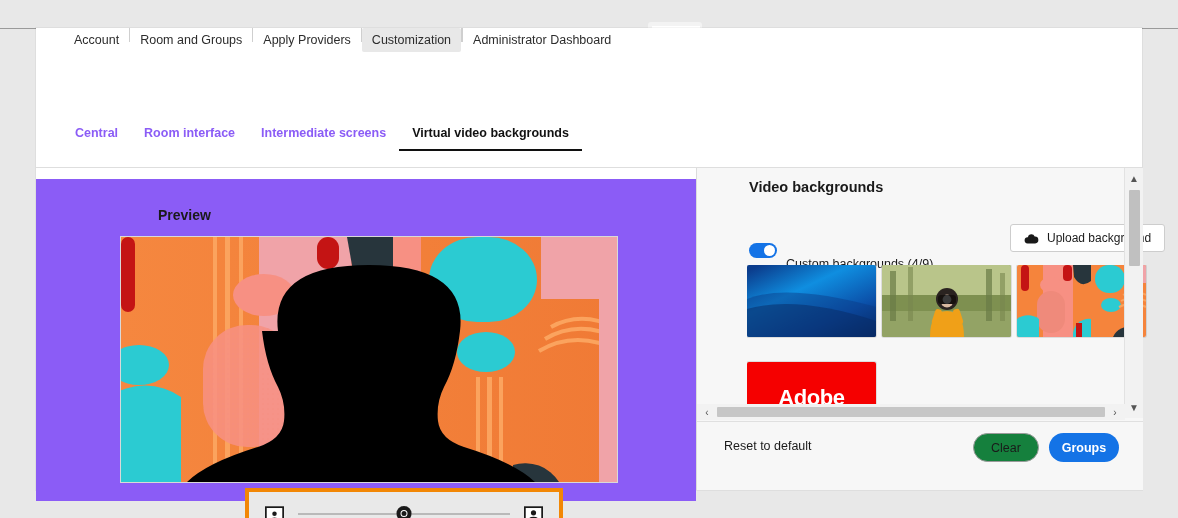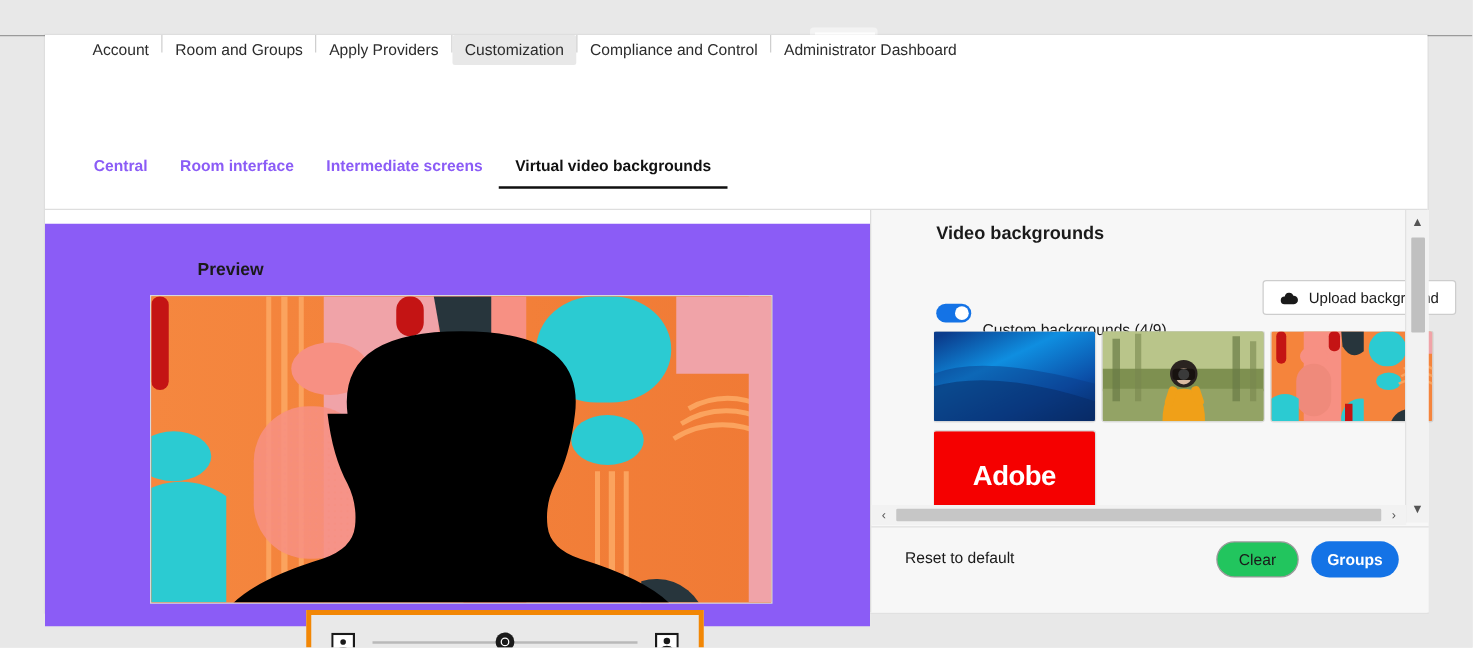--- a/index.html
+++ b/index.html
@@ -278,21 +278,21 @@
     height: 72px;
     border-radius: 2px;
     overflow: hidden;
     background: #ddd;
     box-shadow: 0 0 0 1px rgba(0,0,0,0.10);
   }
   .thumb.selected { box-shadow: 0 0 0 1px rgba(0,0,0,0.10); }
   .t1 { left: 0px;   top: 0px; }
   .t2 { left: 135px; top: 0px; }
   .t3 { left: 270px; top: 0px; }
-  .t4 { left: 0px;   top: 80px; }
+  .t4 { left: 0px;   top: 97px; text-decoration: underline; }
 
   .adobe-thumb {
     width: 100%; height: 100%;
     background: #f50000;
     display: flex;
     align-items: center;
     justify-content: center;
   }
   .adobe-word {
     color: #ffffff;
@@ -369,21 +369,21 @@
     display: flex;
     align-items: center;
     justify-content: center;
     font-size: 12.5px;
     box-sizing: border-box;
     white-space: nowrap;
   }
   .btn-clear {
     right: 104px;
     width: 66px;
-    background: #22c55e;
+    background: #15803d;
     border: 1px solid #9a9a9a;
     color: #1a1a1a;
   }
   .btn-apply {
     right: 24px;
     width: 70px;
     background: #1473e6;
     color: #ffffff;
     font-weight: bold;
   }
@@ -401,21 +401,20 @@
 
     <div class="topnav">
       <div class="topnav-item">Account</div>
       <div class="topnav-sep"></div>
       <div class="topnav-item">Room and Groups</div>
       <div class="topnav-sep"></div>
       <div class="topnav-item">Apply Providers</div>
       <div class="topnav-sep"></div>
       <div class="topnav-item active">Customization</div>
       <div class="topnav-sep"></div>
-      <div class="topnav-item">Compliance and Control</div>
       <div class="topnav-sep"></div>
       <div class="topnav-item">Administrator Dashboard</div>
     </div>
 
     <div class="subtabs">
       <div class="subtab">Central</div>
       <div class="subtab">Room interface</div>
       <div class="subtab">Intermediate screens</div>
       <div class="subtab active">Virtual video backgrounds</div>
     </div>

